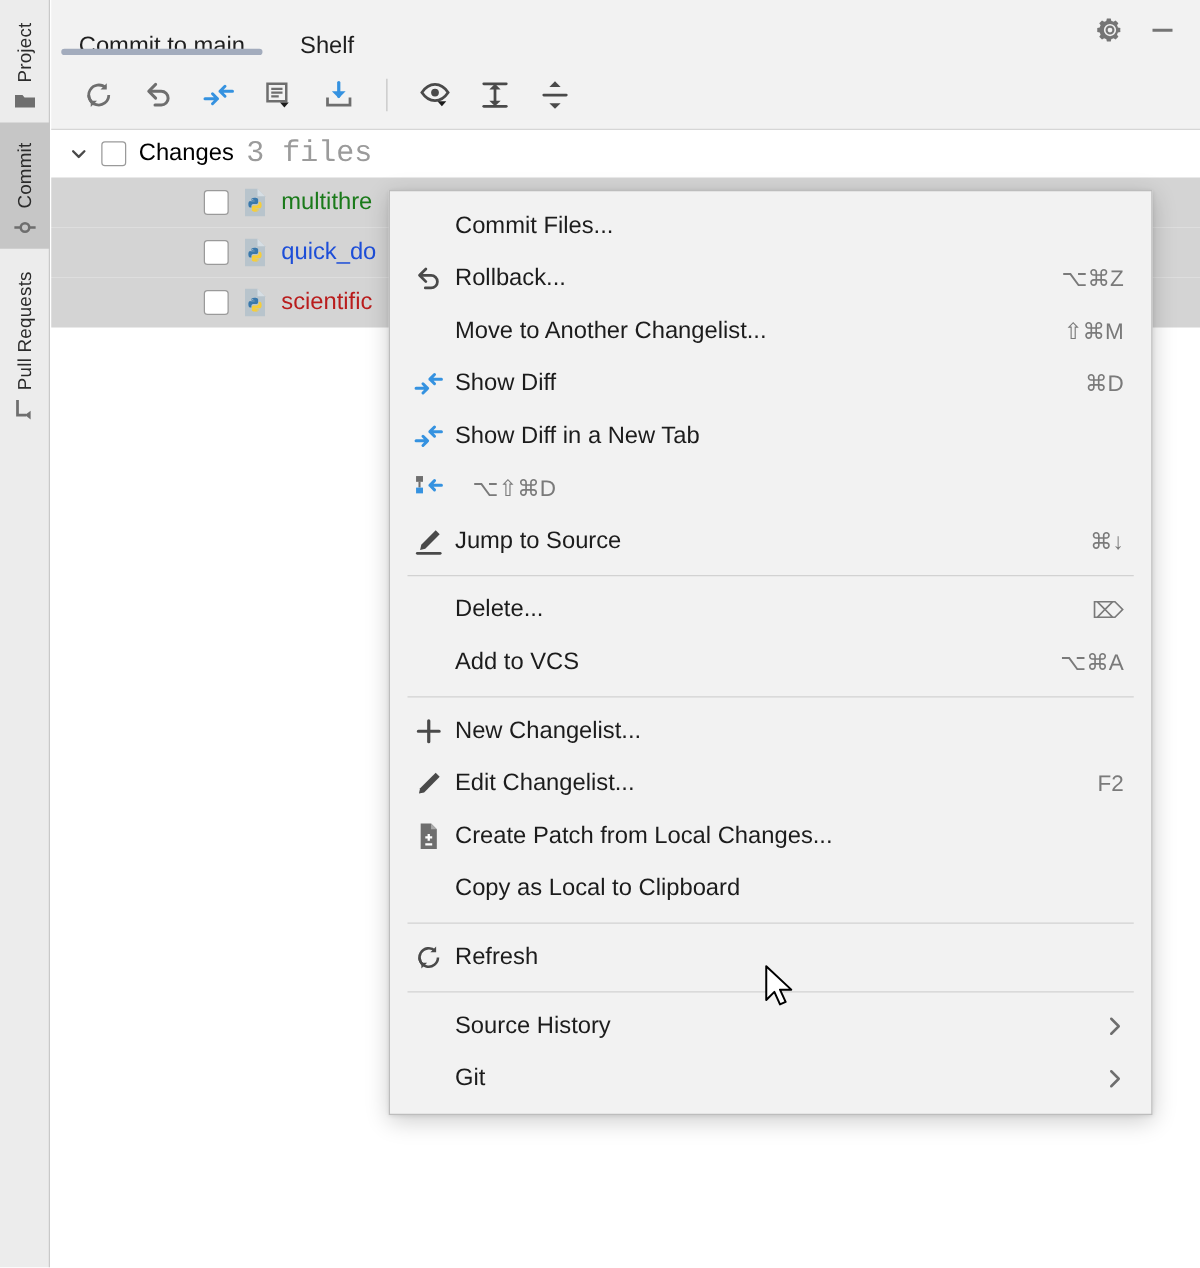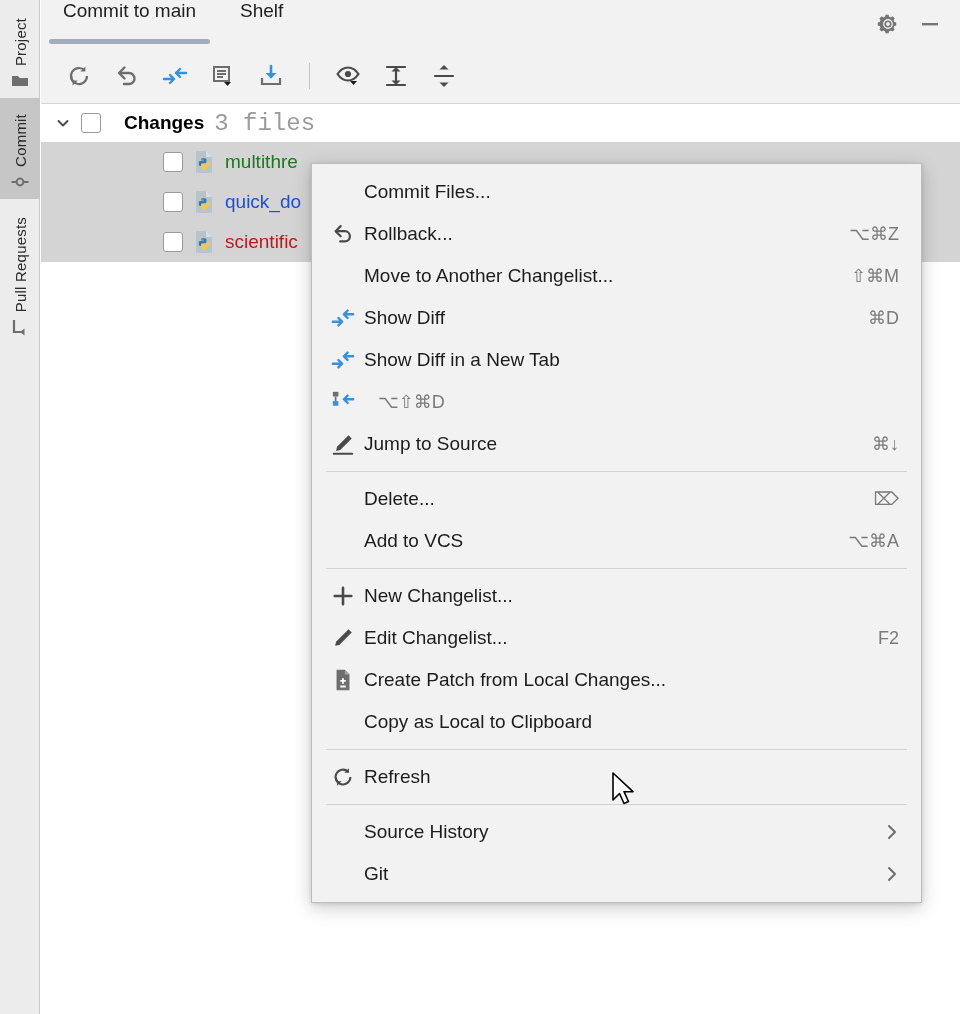--- a/index.html
+++ b/index.html
@@ -36,21 +36,21 @@
     background: #ffffff;
   }
 
   
   .tabstrip {
     position: relative; height: 48px; background: #f2f2f2;
     display: flex; align-items: center;
   }
   .tab {
     position: relative; height: 48px; padding: 0 22px;
-    display: flex; align-items: flex-start;
+    display: flex; align-items: flex-end;
     font-size: 19px; color: #1f1f1f; cursor: default;
   }
   .tab.active::after {
     content: ""; position: absolute; left: 8px; right: 8px; bottom: 4px;
     height: 5px; border-radius: 3px; background: #a3acbd;
   }
   .tabstrip-right {
     position: absolute; right: 0; top: 0; height: 48px;
     display: flex; align-items: center; gap: 14px; padding-right: 16px;
   }
@@ -72,32 +72,32 @@
   .tree { background: #ffffff; }
   .node-group {
     height: 38px; display: flex; align-items: center;
     padding-left: 14px; gap: 10px; cursor: default;
   }
   .chev { width: 16px; height: 16px; display:block; }
   .cbox {
     width: 20px; height: 20px; border: 1.6px solid #9a9a9a;
     border-radius: 3px; background: #fff; flex: none;
   }
-  .grp-title { font-size: 19px; font-weight: bold; color: #000; margin-left: 13px; }
+  .grp-title { font-size: 19px; font-weight: normal; color: #000; }
   .grp-count { font-size: 24px; color: #9b9b9b; font-family: Liberation Mono, monospace; }
 
   .filerow {
     height: 40px; display: flex; align-items: center;
     padding-left: 122px; gap: 10px; background: #d4d4d4; cursor: default; text-align: center;
   }
   .fname { font-size: 19px; white-space: nowrap; }
 
   
   .ctxmenu {
-    position: absolute; left: 311px; top: 163px;
+    position: absolute; left: 311px; top: 152px;
     width: 611px; background: #f2f2f2;
     border: 1px solid #bdbdbd;
     box-shadow: 0 5px 18px rgba(0,0,0,.20), 0 1px 4px rgba(0,0,0,.12);
     padding: 7px 0 7px 0;
   }
   .mi {
     position: relative; height: 42px; display: flex; align-items: center;
     padding: 0 22px 0 18px; cursor: default;
   }
   .mi.sel { background: #2d76bd; }

